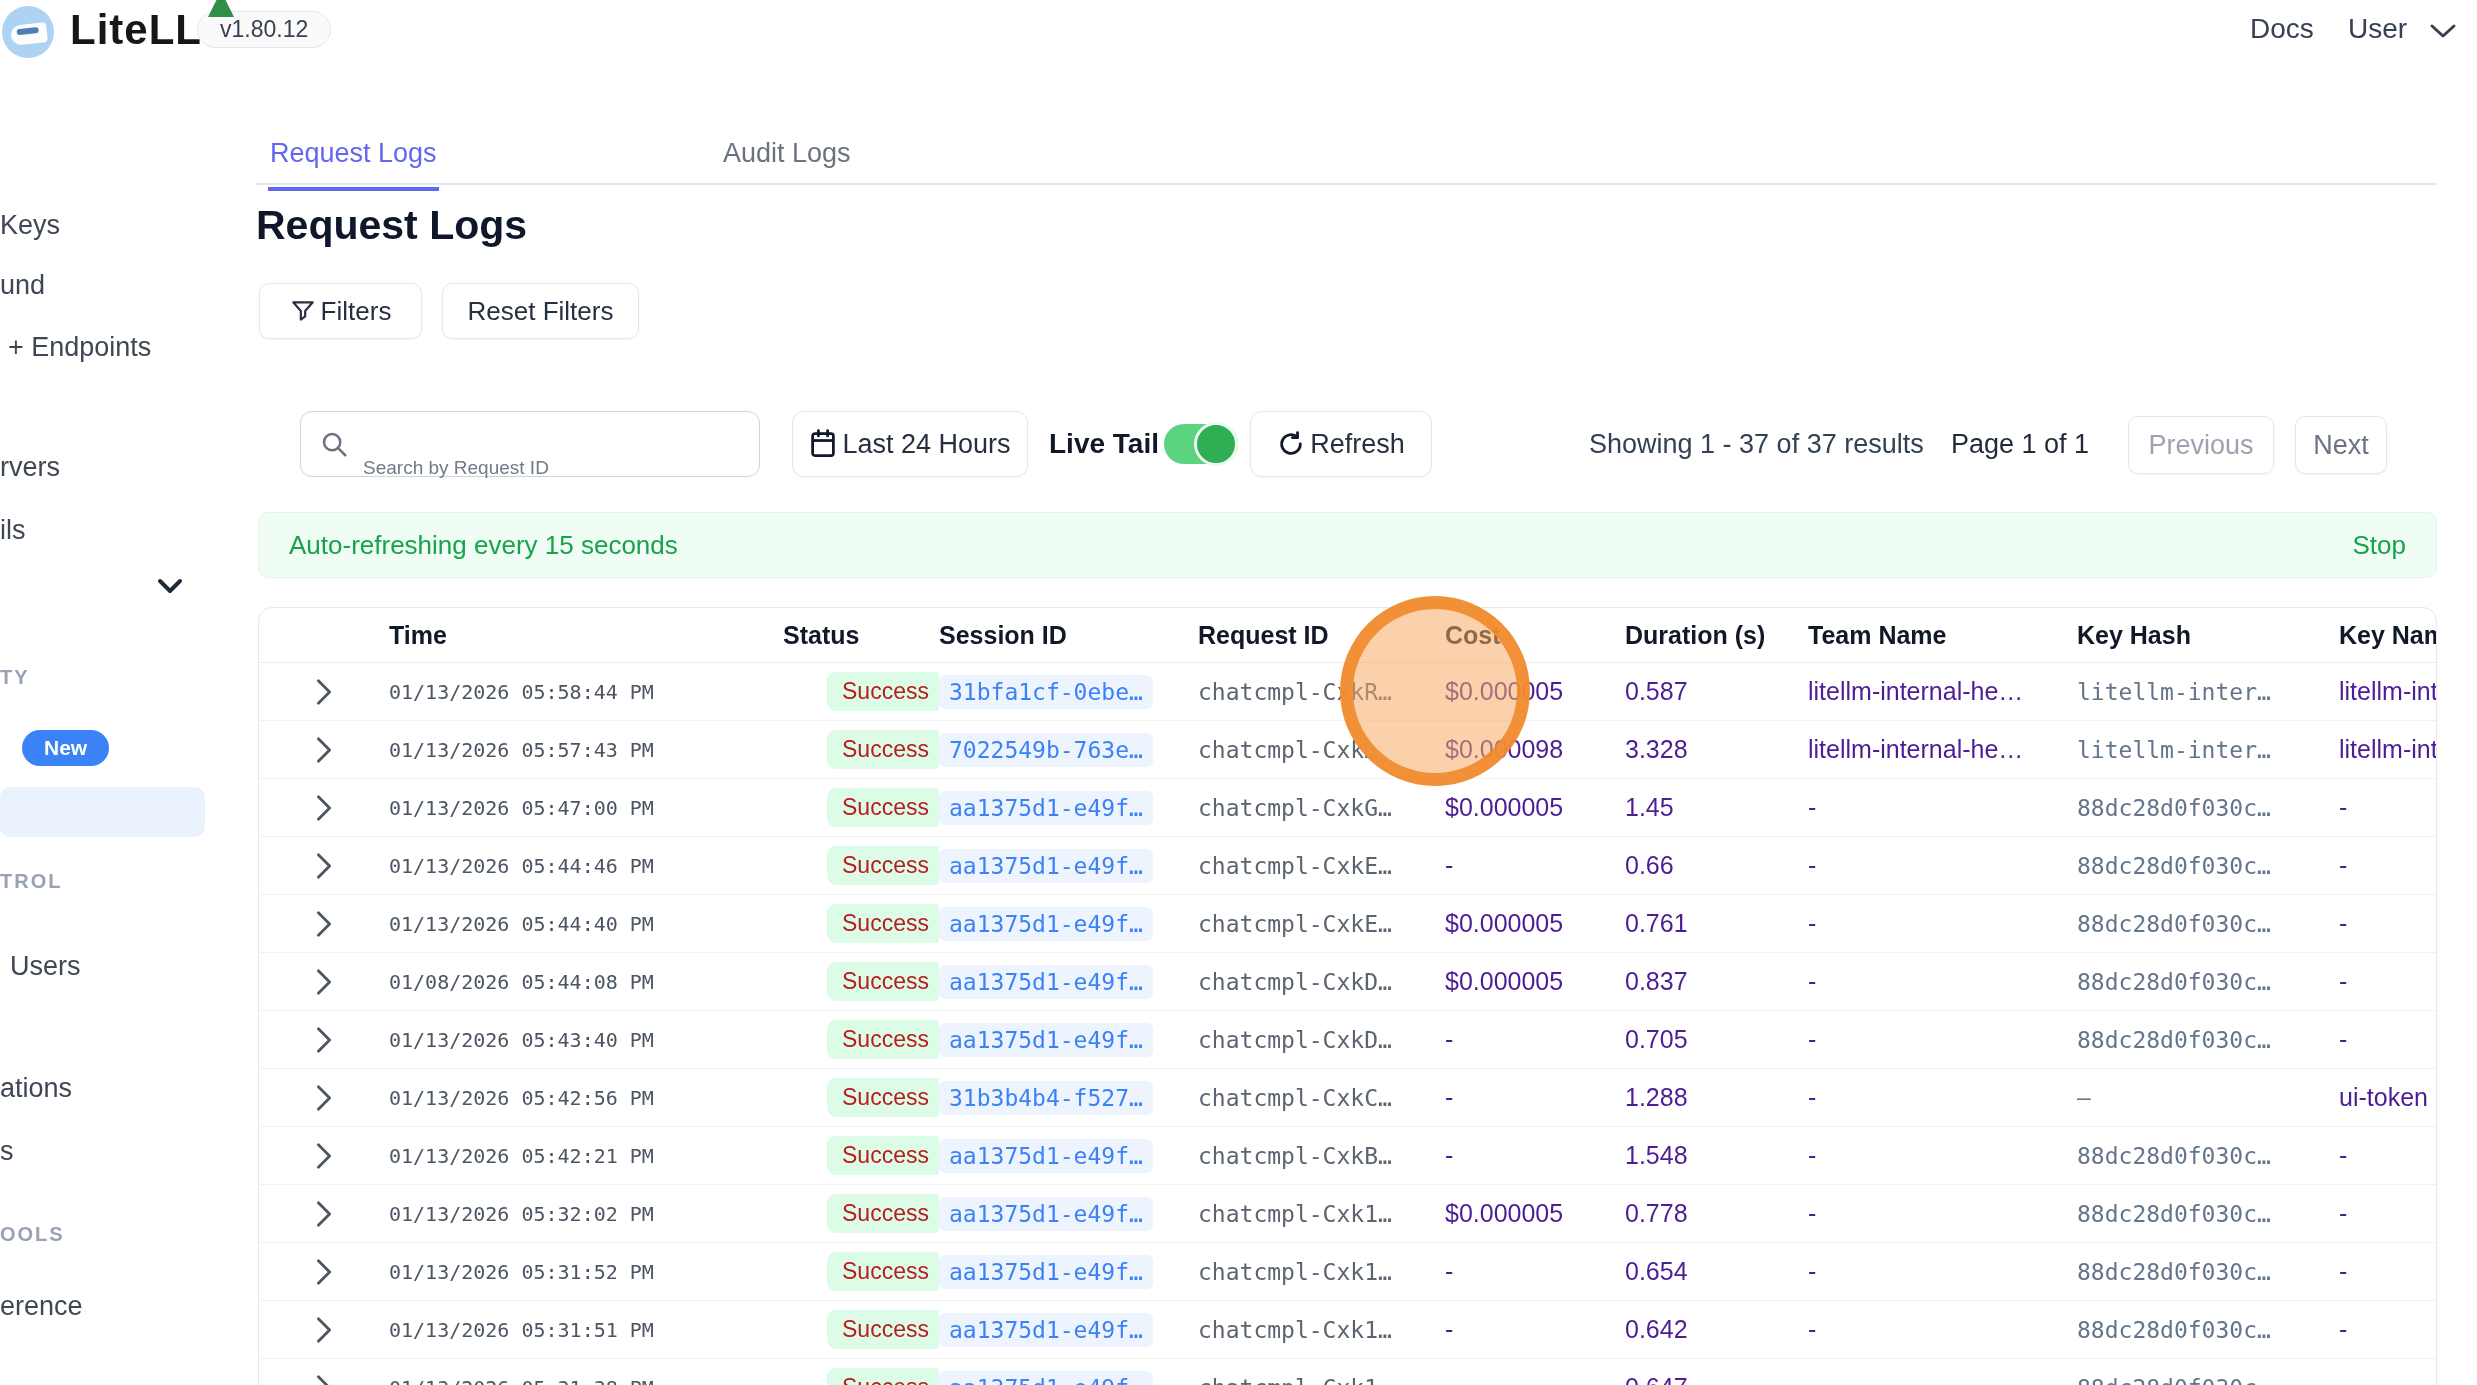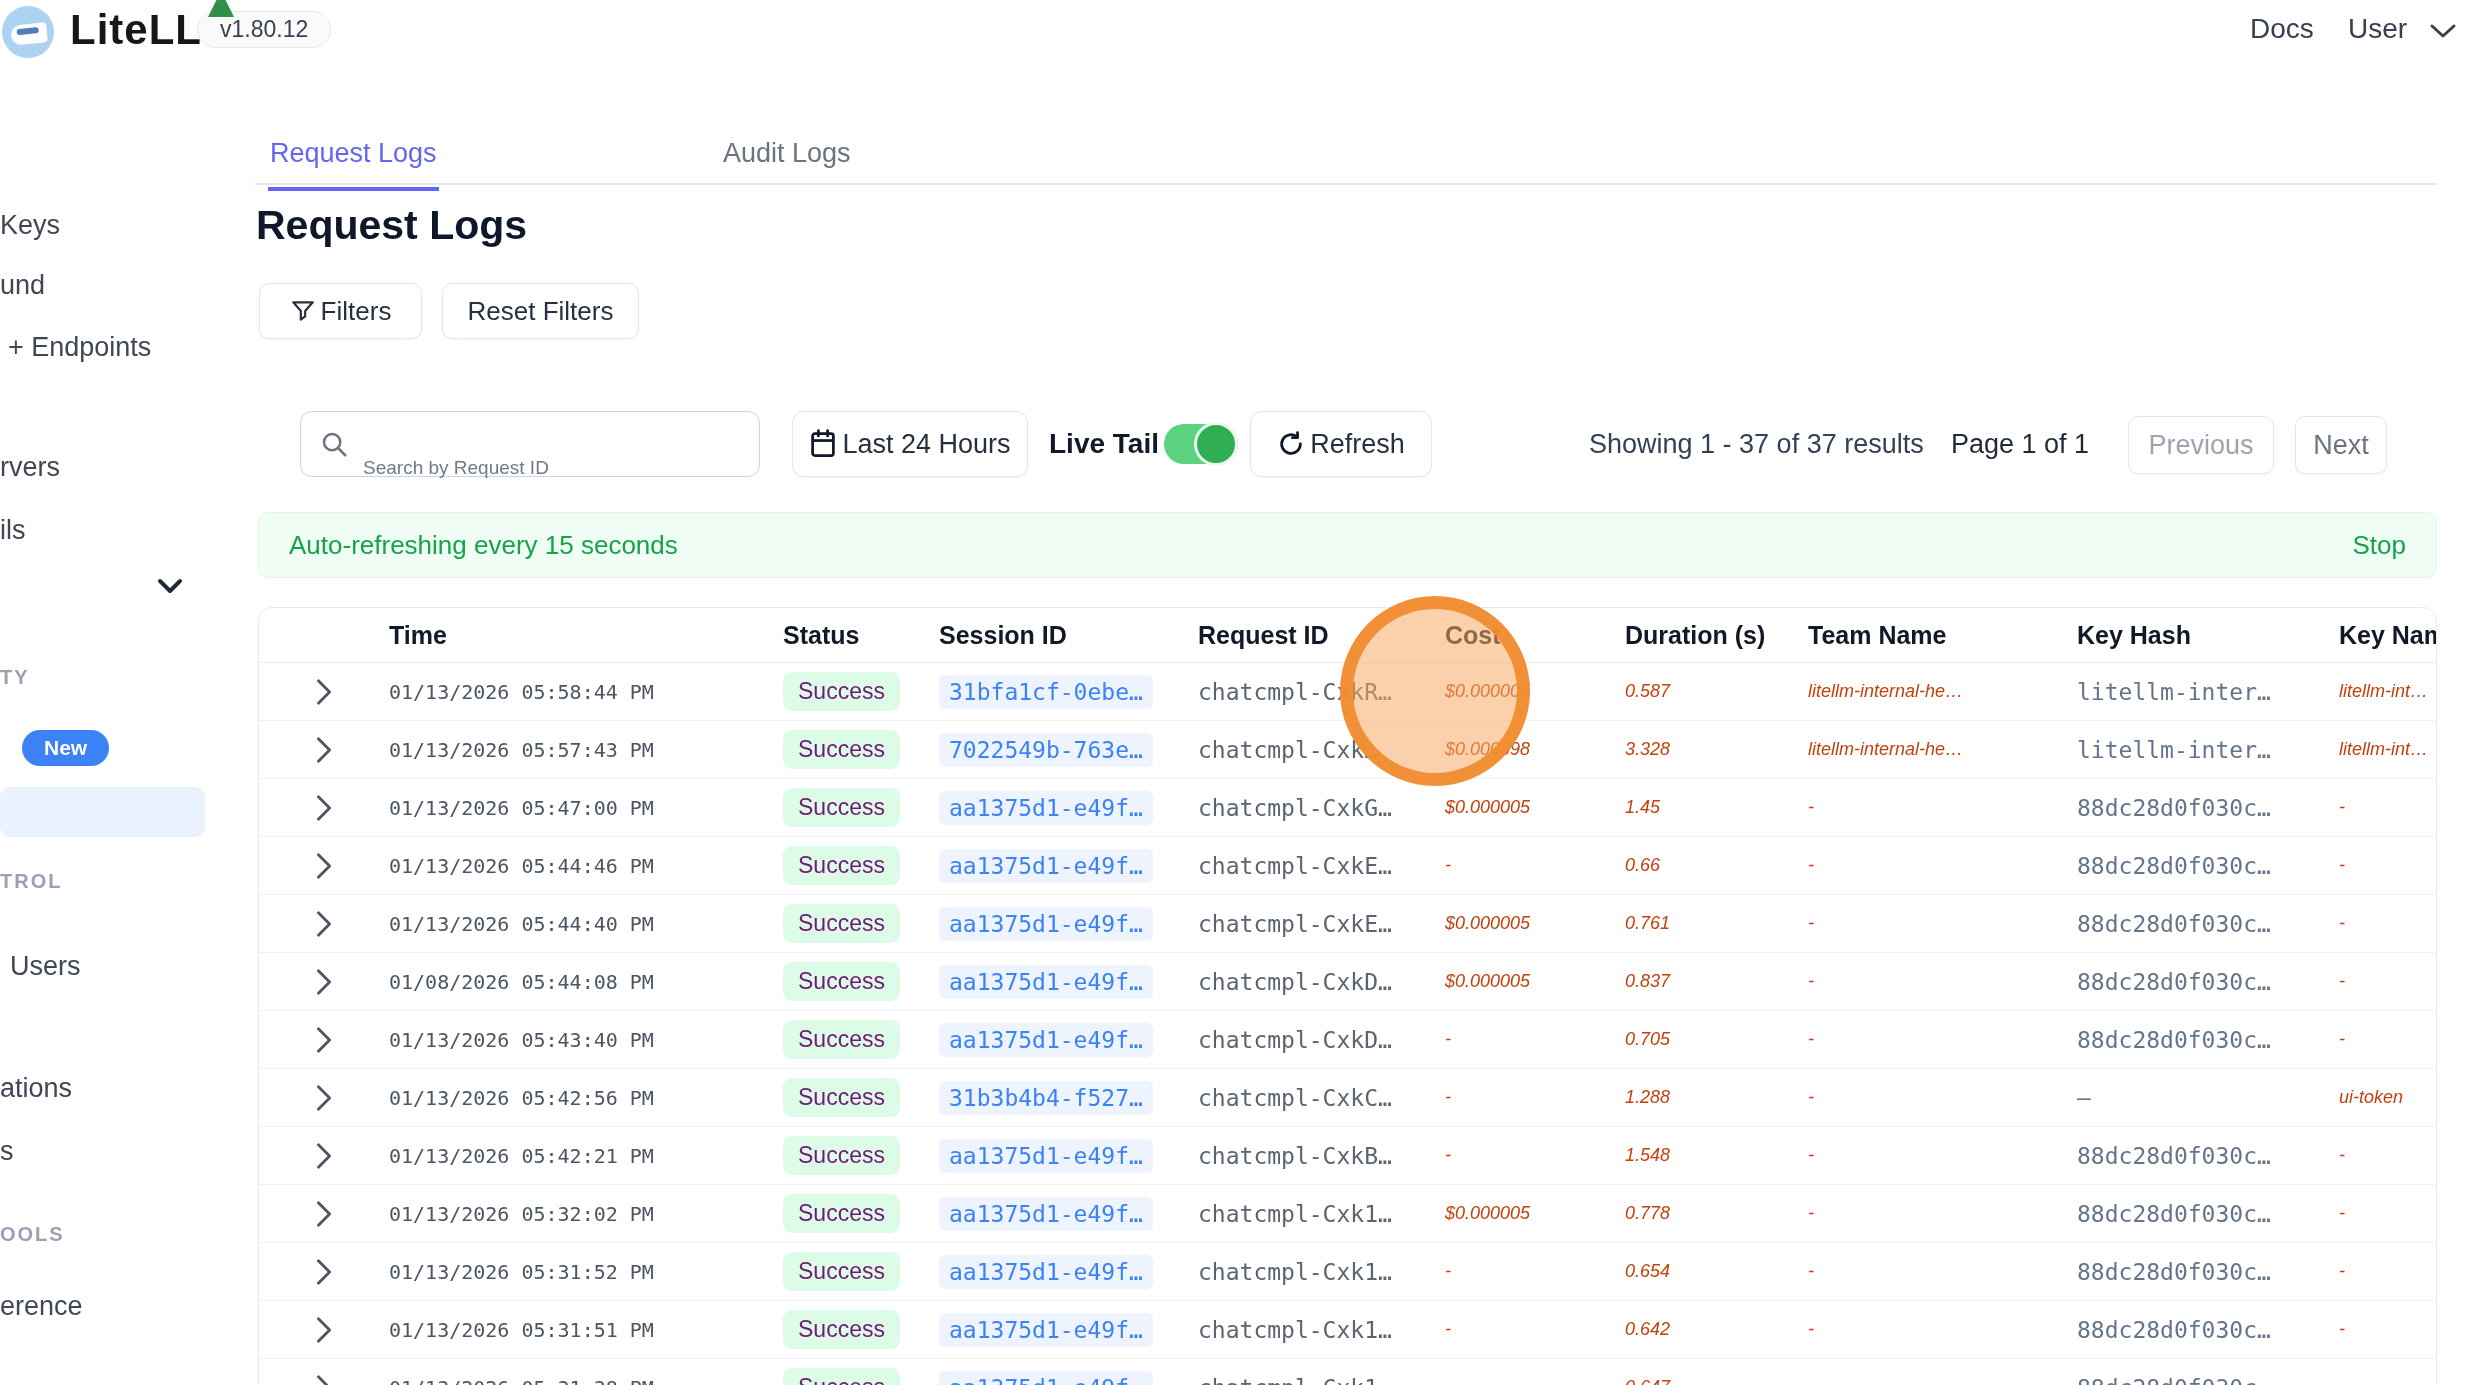--- a/index.html
+++ b/index.html
@@ -74,26 +74,26 @@
   .card { position:absolute; left:258px; top:607px; width:2179px; height:900px; background:#fff;
     border:1px solid #e6e8eb; border-radius:14px 14px 0 0; overflow:hidden; }
   .t-grid { display:grid; grid-template-columns:130px 381px 169px 259px 247px 180px 183px 269px 262px 200px;
     width:2280px; align-items:center; }
   .t-head { height:55px; border-bottom:1px solid #e9ebee; }
   .t-head .hc { font-size:25px; font-weight:bold; color:#111827; white-space:nowrap; }
   .t-row { height:58px; border-bottom:1px solid #f0f1f3; }
   .cell { white-space:nowrap; overflow:hidden; }
   .c-exp { display:flex; justify-content:center; cursor:pointer; }
   .c-time { font-size:20px; color:#4b5563; }
-  .badge-success { display:inline-block; background:#dcfce7; color:#701a75; font-size:23px;
-    padding:6px 15px; border-radius:9px; }
+  .badge-success { display:inline-block; background:#dcfce7; color:#b91c1c; font-size:23px;
+    padding:6px 15px; border-radius:9px;margin-left:44px; }
   .chip-session { display:inline-block; background:#edf4fe; color:#3b82f6; font-size:23px;
     font-family:"DejaVu Sans Mono","Liberation Mono",monospace; padding:4px 10px; border-radius:6px; cursor:pointer; }
   .c-req  { font-size:23px; color:#5b6470; }
-  .c-txt  { font-size:18px; color:#c2410c;font-style:italic; }
+  .c-txt  { font-size:25px; color:#4c1d95; }
   .c-hash { font-size:23px; color:#64748b; }
   .st-pad { padding-left:13px; }
 
   
   .click-highlight { position:absolute; left:1340px; top:596px; width:190px; height:190px; border-radius:50%;
     background:rgba(246,172,100,.55); border:13px solid rgba(240,139,45,.92); z-index:9; pointer-events:none; }
 
   svg.icon { display:block; }
 </style>
 </head>

